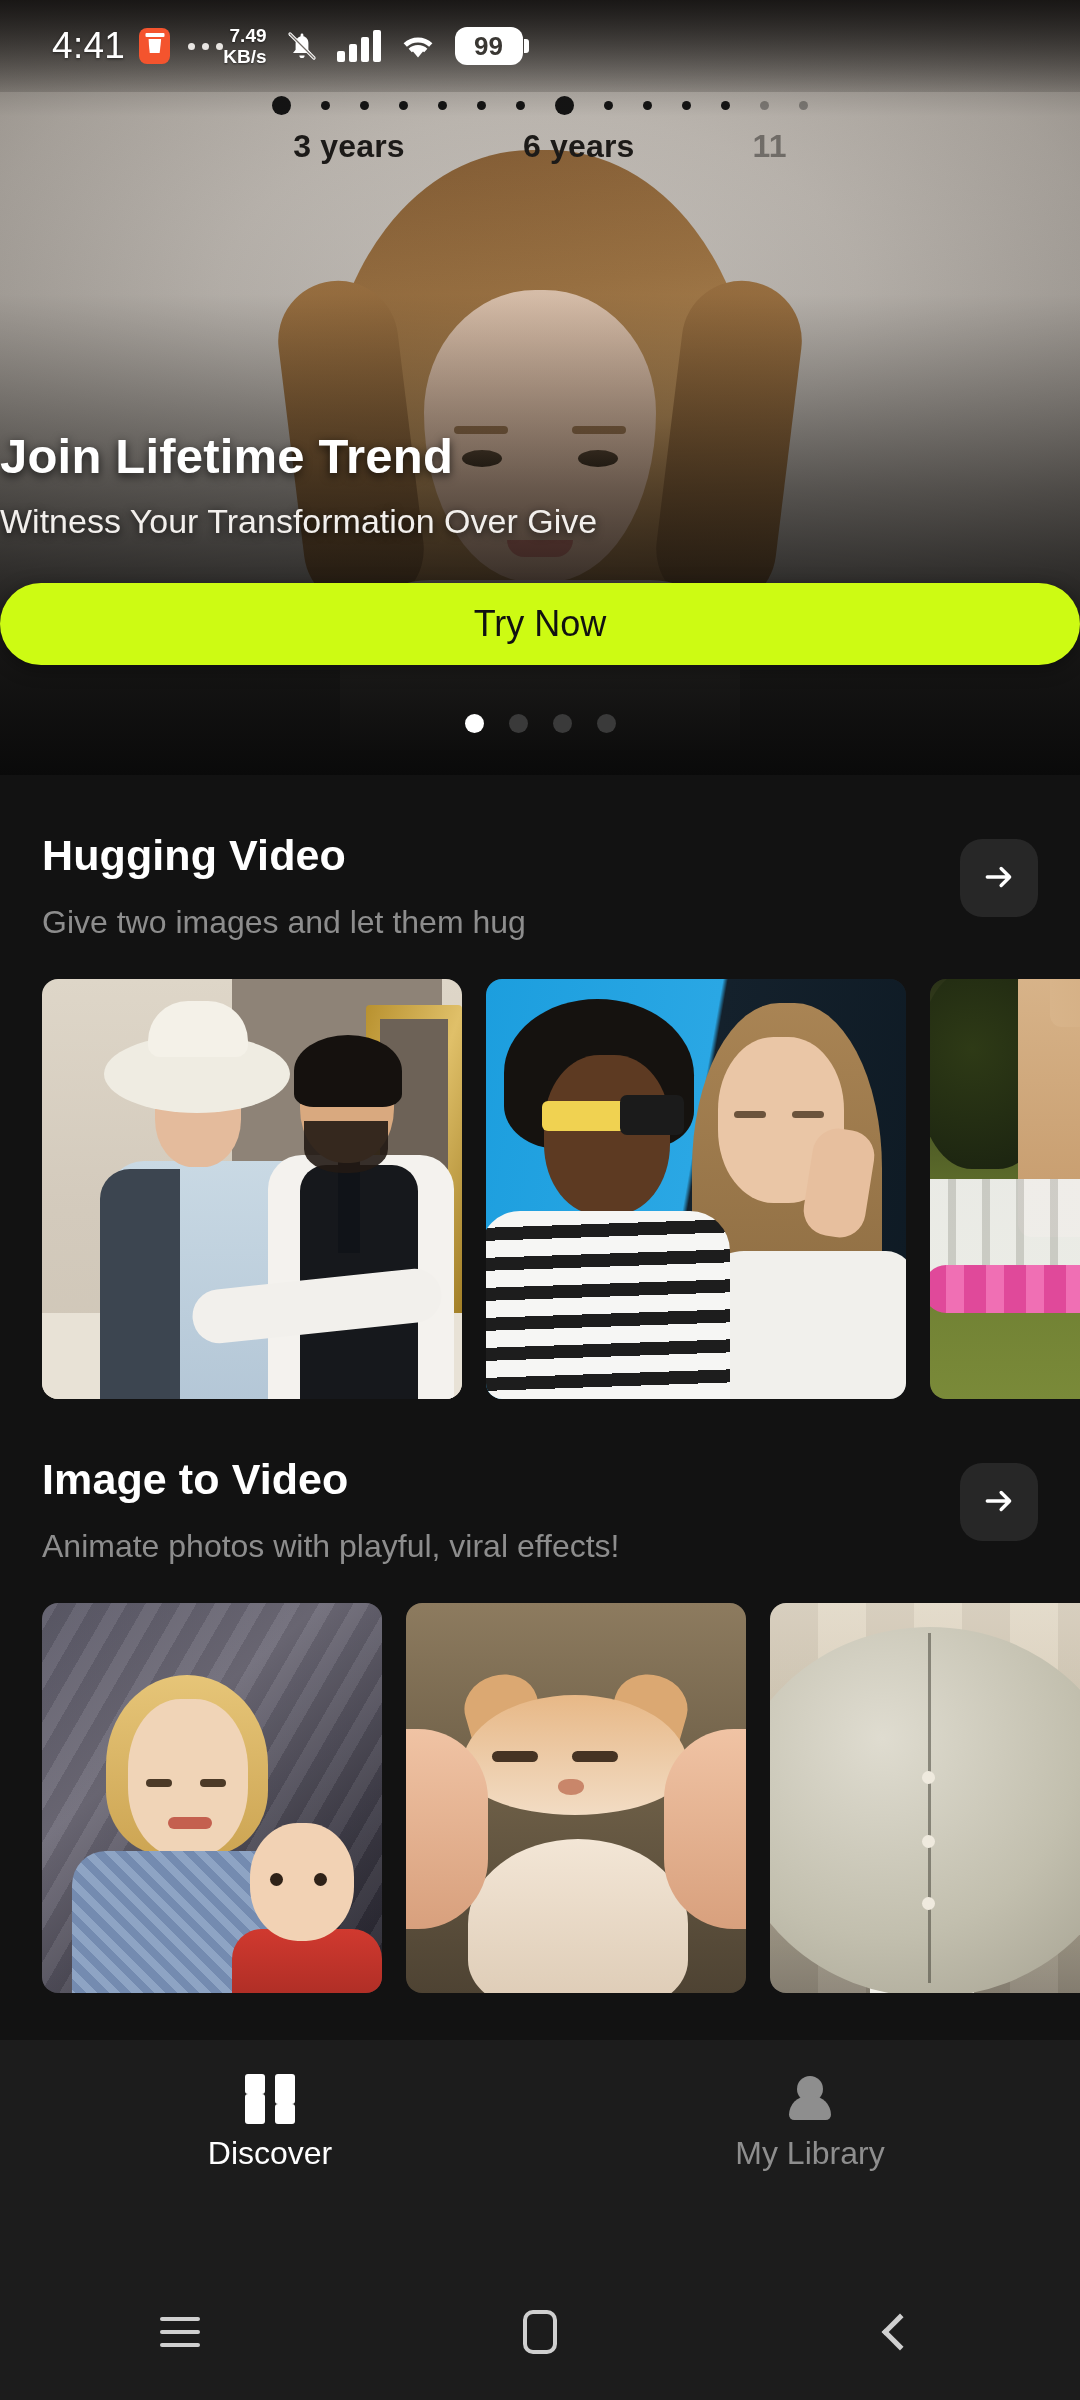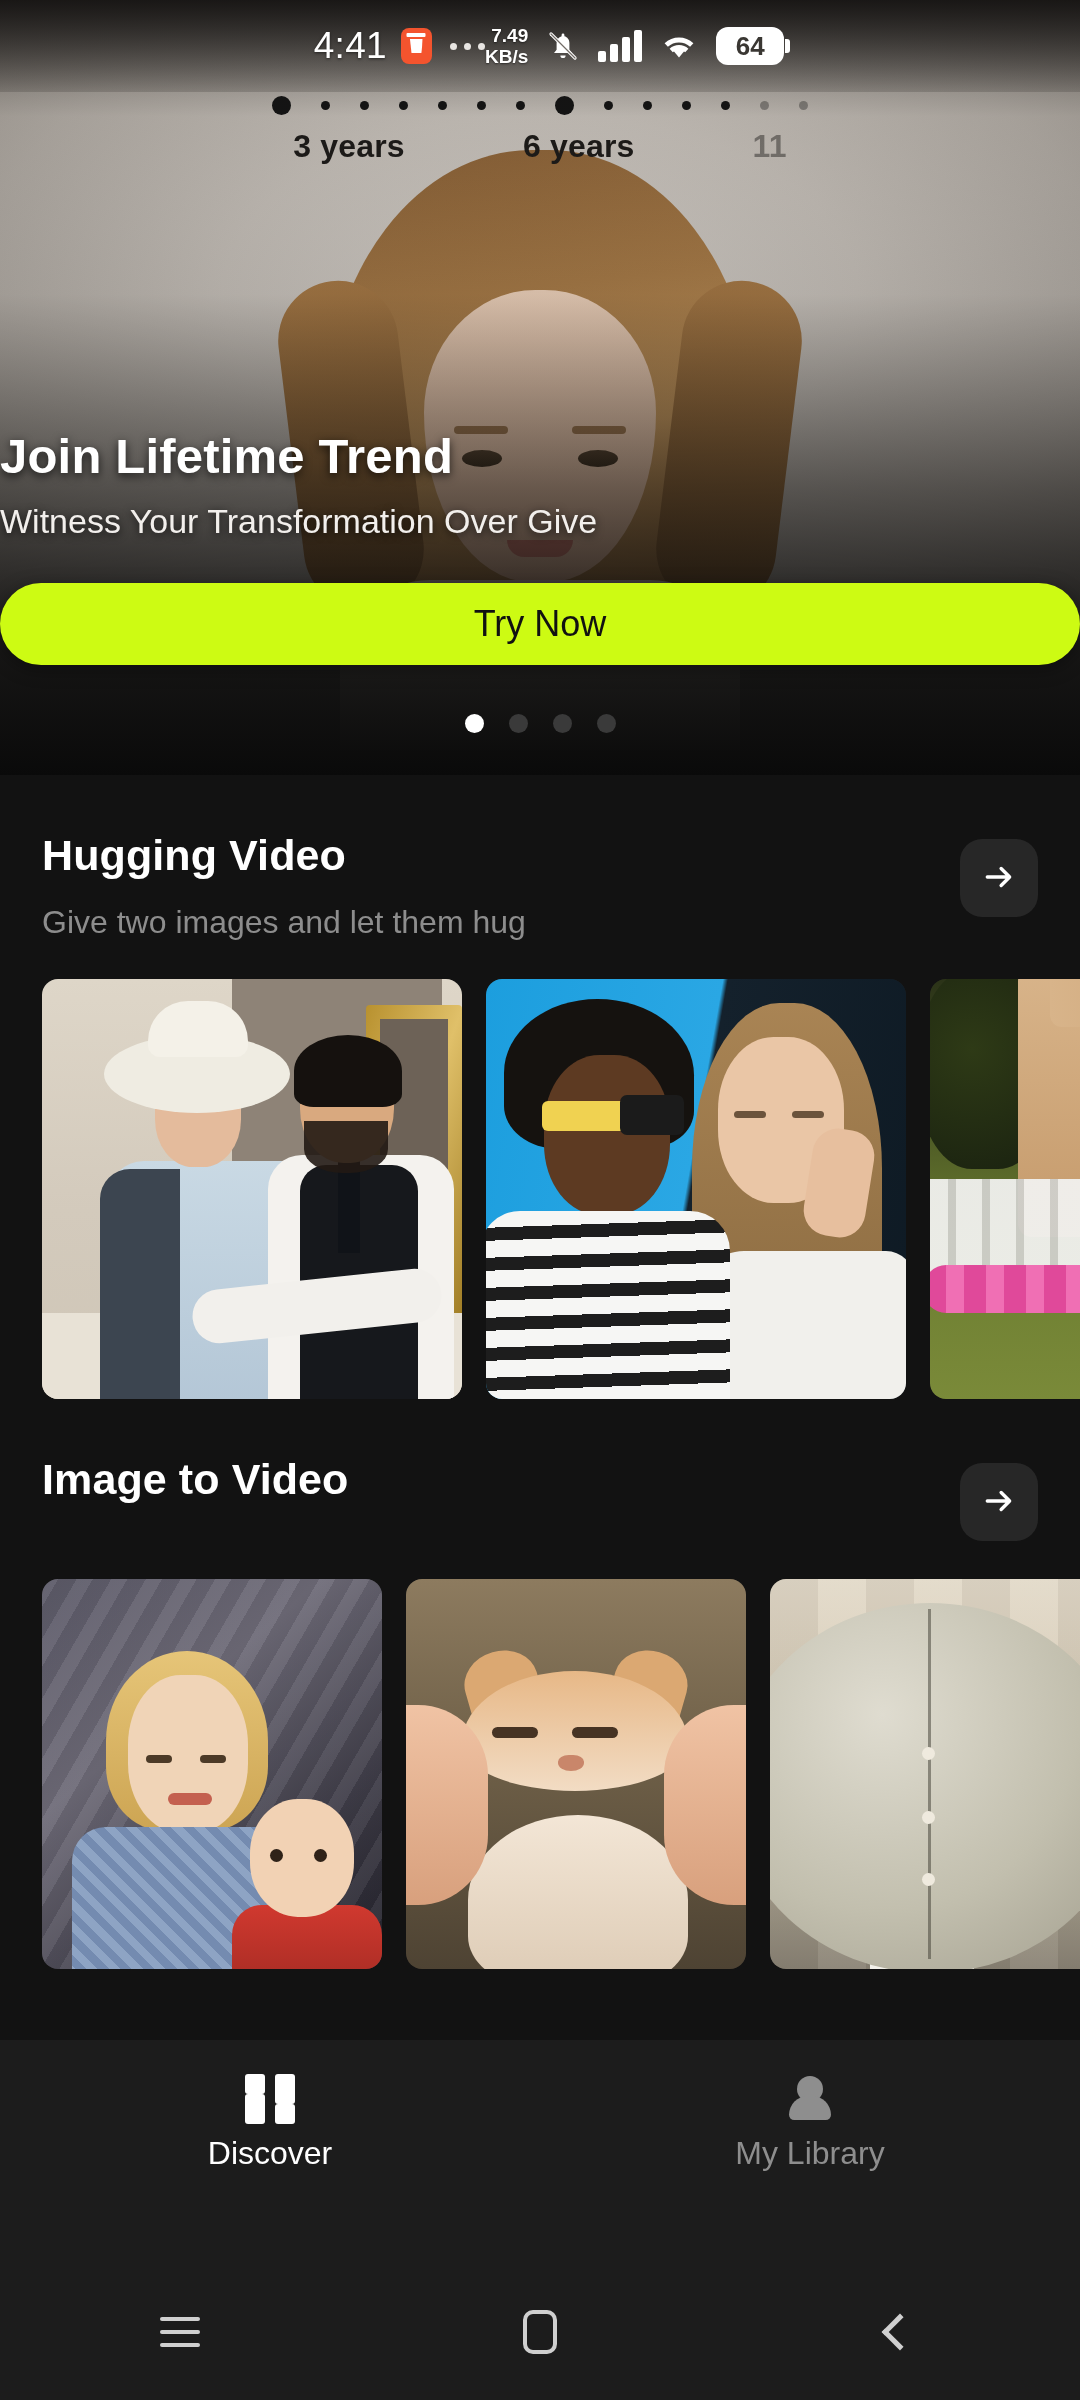--- a/index.html
+++ b/index.html
@@ -15,21 +15,21 @@
   .phone {
     position:relative;
     width:1080px; height:2400px;
     background:#0a0a0a;
     overflow:hidden;
   }
 
   
   .statusbar {
     position:absolute; top:0; left:0; right:0; height:92px;
-    display:flex; align-items:center; justify-content:center;
+    display:flex; align-items:center; justify-content:flex-start;
     padding:0 34px 0 52px;
     z-index:40;
     background:linear-gradient(to bottom, rgba(20,18,17,.92), rgba(60,56,52,.25));
   }
   .sb-left { display:flex; align-items:center; gap:14px; }
   .sb-time {
     color:#fff; font-size:37px; font-weight:500; letter-spacing:.3px;
     text-shadow:0 1px 3px rgba(0,0,0,.55);
   }
   .sb-trash {
@@ -449,21 +449,21 @@
           <i></i>
           <i></i>
       </span>
       <span class="icon-wifi">
         <svg viewBox="0 0 40 30" width="40" height="30">
           <path d="M20 26.5 13.8 19a9.4 9.4 0 0 1 12.4 0z" fill="#fff"></path>
           <path d="M5.6 12.2a21 21 0 0 1 28.8 0l-3.3 3.6a16.2 16.2 0 0 0-22.2 0z" fill="#fff"></path>
           <path d="M10.6 17.7a14 14 0 0 1 18.8 0l-3.2 3.5a9.4 9.4 0 0 0-12.4 0z" fill="#fff"></path>
         </svg>
       </span>
-      <span class="sb-batt">64</span>
+      <span class="sb-batt">99</span>
     </div>
   </div>
 
   <div class="content">
 
     <div class="section">
       <div class="sec-head">
         <div class="sec-titles">
           <div class="sec-title">Hugging Video</div>
           <div class="sec-sub">Give two images and let them hug</div>
@@ -519,20 +519,21 @@
               <div class="pinks"></div>
           </div>
         </div>
       </div>
     </div>
 
     <div class="section">
       <div class="sec-head">
         <div class="sec-titles">
           <div class="sec-title">Image to Video</div>
+          <div class="sec-sub">Animate photos with playful, viral effects!</div>
         </div>
         <button class="sec-arrow">
           <span>
             <svg viewBox="0 0 32 32" width="34" height="34">
               <path d="M5 16h20M18 8l8 8-8 8" stroke="#fff" stroke-width="3.2" fill="none" stroke-linecap="round" stroke-linejoin="round"></path>
             </svg>
           </span>
         </button>
       </div>
       <div class="rail">

